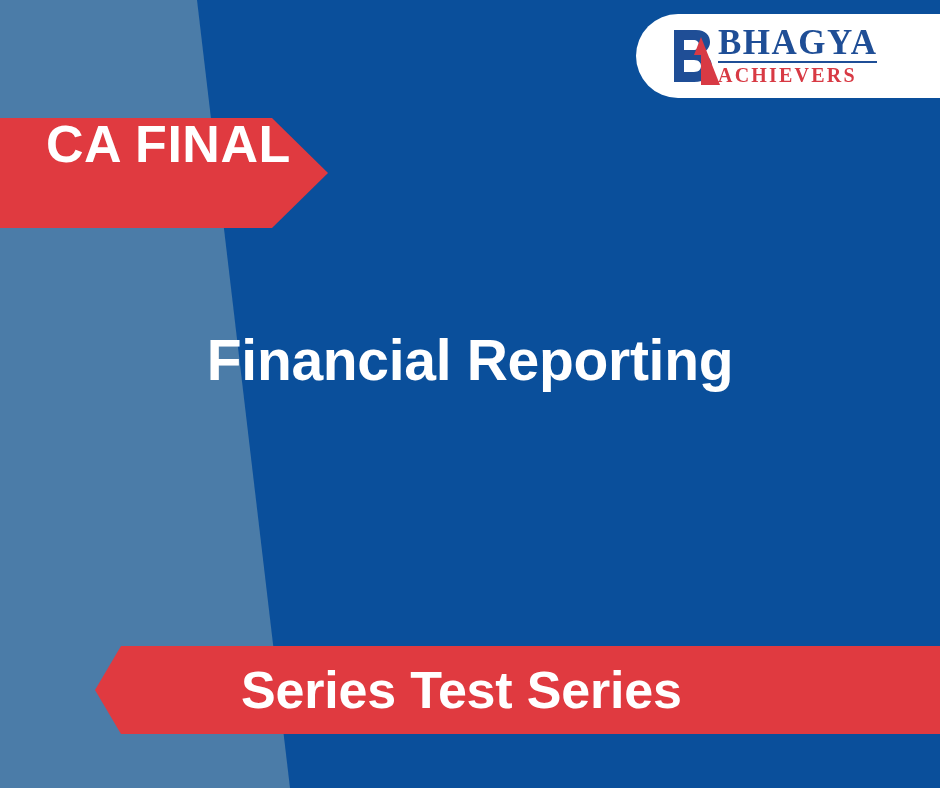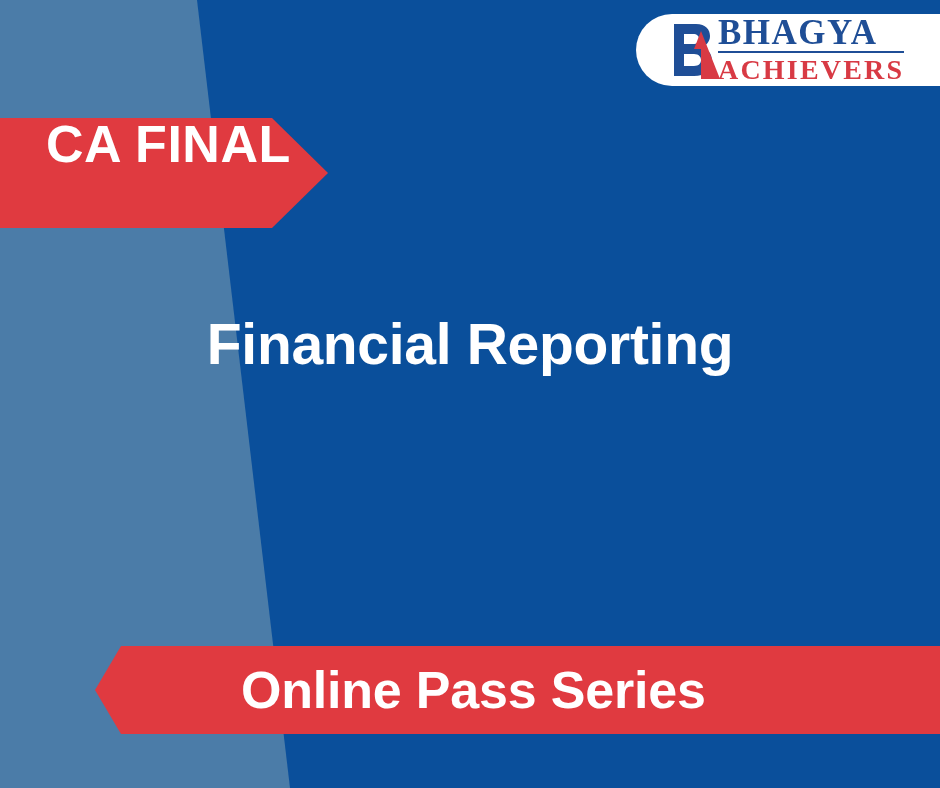--- a/index.html
+++ b/index.html
@@ -34,21 +34,21 @@
     background: #4B7CA8;
     clip-path: polygon(0 0, 197px 0, 290px 788px, 0 788px);
   }
 
   
   .logo-badge {
     position: absolute;
     left: 636px;
     top: 14px;
     width: 304px;
-    height: 72px;
+    height: 84px;
     background: #ffffff;
     border-top-left-radius: 42px;
     border-bottom-left-radius: 42px;
     display: flex;
     align-items: center;
     padding-left: 34px;
     box-sizing: border-box;
   }
 
   .logo-mark {
@@ -72,21 +72,21 @@
     letter-spacing: 1.5px;
     color: #1F4E96;
     line-height: 0.98;
     border-bottom: 2.5px solid #1F4E96;
     padding-bottom: 1px;
   }
 
   .logo-line2 {
     font-family: "Liberation Serif", serif;
     font-weight: bold;
-    font-size: 28px;
+    font-size: 20px;
     letter-spacing: 2.2px;
     color: #D83A44;
     line-height: 1.05;
     padding-top: 2px;
   }
 
   
   .pennant {
     position: absolute;
     left: 0;
@@ -117,20 +117,21 @@
     text-align: center;
     color: #ffffff;
   }
 
   .title-line {
     font-size: 57px;
     font-weight: bold;
     line-height: 1.22;
     letter-spacing: -0.3px;
     white-space: nowrap;
+    margin-top: 16px;
   }
 
   
   .ribbon {
     position: absolute;
     left: 95px;
     top: 646px;
     width: 845px;
     height: 88px;
     background: #E03A40;
@@ -172,16 +173,16 @@
 
   <div class="pennant">
     <span class="pennant-label">CA FINAL</span>
   </div>
 
   <div class="title-block">
     <div class="title-line">Financial Reporting</div>
   </div>
 
   <div class="ribbon">
-    <span class="ribbon-label">Online Pass Series</span>
+    <span class="ribbon-label">Series Test Series</span>
   </div>
 
 </div>
 
 </body></html>

